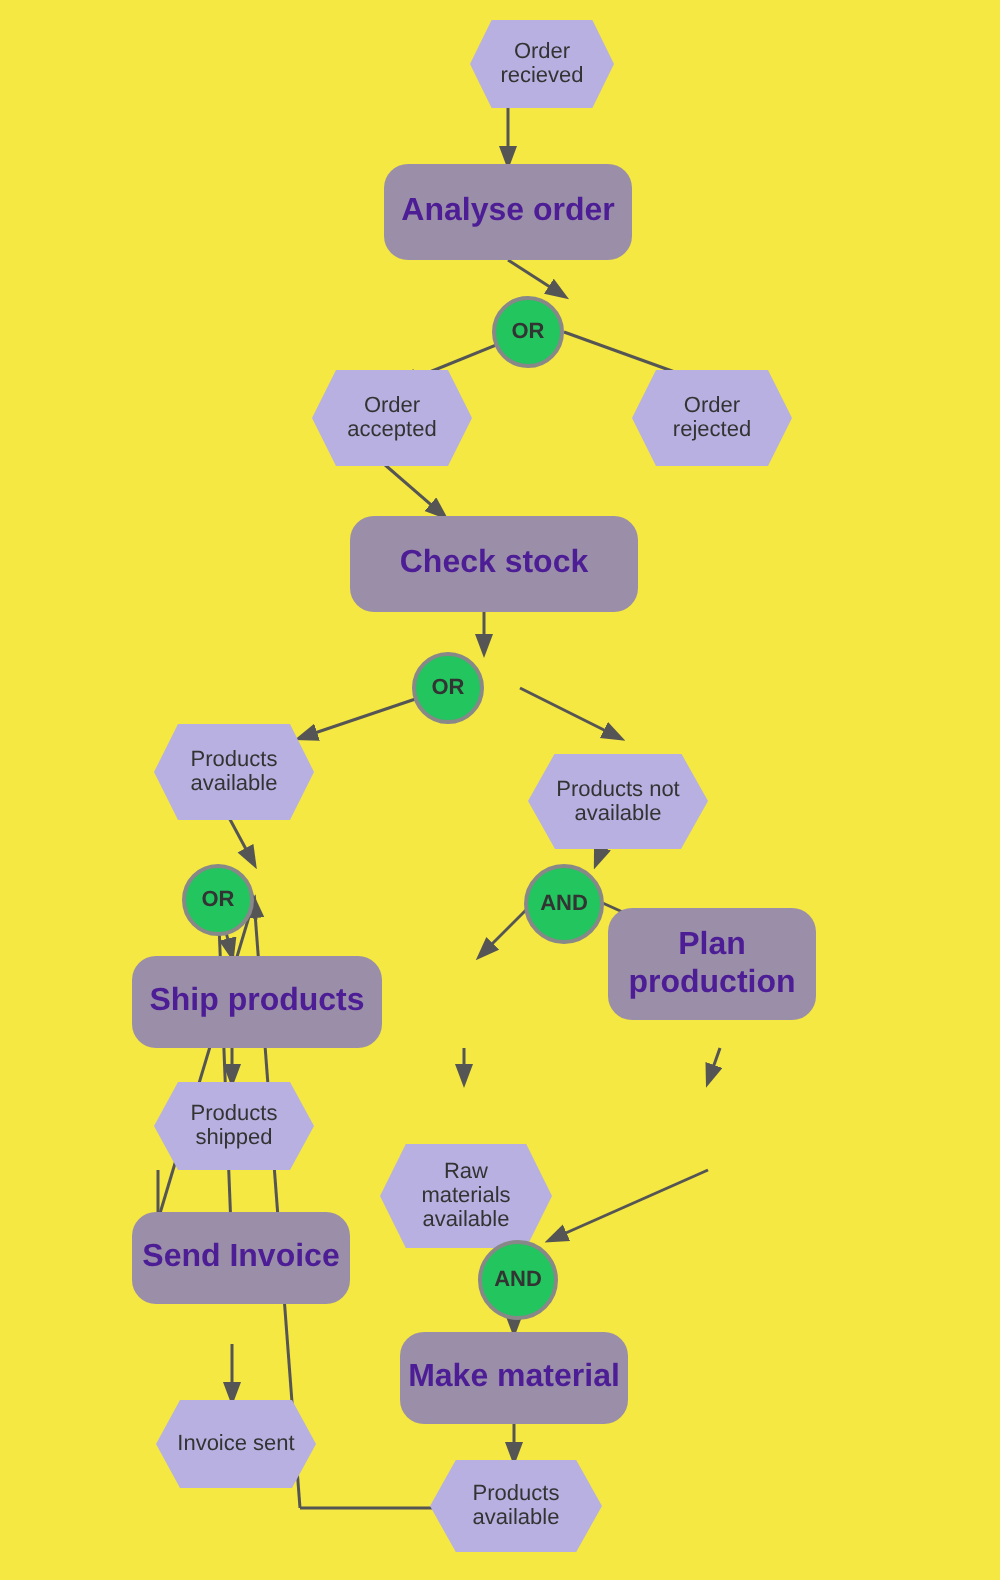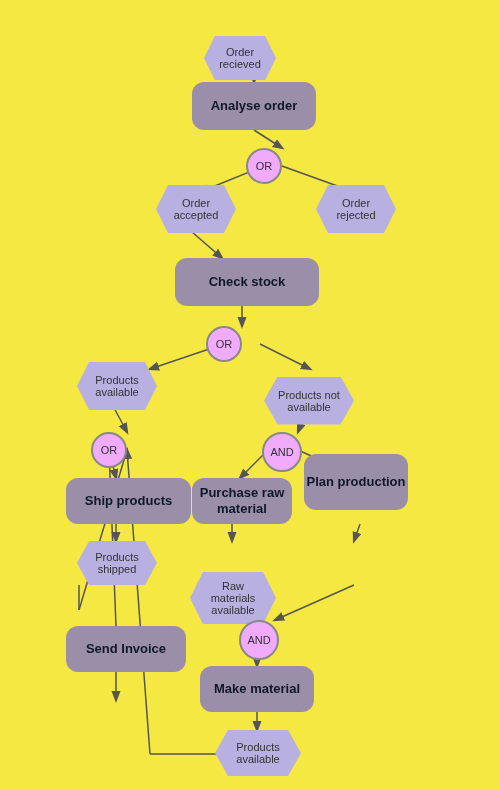--- a/index.html
+++ b/index.html
@@ -25,22 +25,22 @@
       align-items: center;
       justify-content: center;
       text-align: center;
       font-weight: bold;
       line-height: 1.2;
     }
     
     .process {
       background: #9b8ea8;
       border-radius: 12px;
-      color: #0f172a;
-      font-size: 13px;
+      color: #4c1d95;
+      font-size: 16px;
       font-weight: bold;
     }
     
     .hexagon-wrap {
       position: absolute;
       display: flex;
       align-items: center;
       justify-content: center;
     }
     .hexagon {
@@ -52,30 +52,30 @@
       position: relative;
       width: 72px;
       height: 44px;
       display: flex;
       align-items: center;
       justify-content: center;
       clip-path: polygon(15% 0%, 85% 0%, 100% 50%, 85% 100%, 15% 100%, 0% 50%);
     }
     
     .gateway {
-      background: #f0abfc;
+      background: #22c55e;
       border: 2px solid #888;
       border-radius: 50%;
       width: 36px;
       height: 36px;
       display: flex;
       align-items: center;
       justify-content: center;
       font-size: 11px;
-      font-weight: normal;
+      font-weight: bold;
       color: #333;
       position: absolute;
     }
     svg.lines {
       position: absolute;
       top: 0; left: 0;
       width: 500px;
       height: 790px;
       pointer-events: none;
     }
@@ -145,21 +145,21 @@
 
     <line x1="257" y1="638" x2="257" y2="666" marker-end="url(#arrow)"></line>
 
     <line x1="257" y1="712" x2="257" y2="730" marker-end="url(#arrow)"></line>
 
     <line x1="225" y1="754" x2="150" y2="754"></line>
     <line x1="150" y1="754" x2="127" y2="450" marker-end="url(#arrow)"></line>
 
   </svg>
 
-  <div class="hexagon-wrap" style="left:204px; top:10px; width:72px; height:44px;margin-top:26px;">
+  <div class="hexagon-wrap" style="left:235px; top:10px; width:72px; height:44px;">
     <div class="hexagon">Order
 recieved</div>
   </div>
 
   <div class="shape process" style="left:192px; top:82px; width:124px; height:48px;">
     <span>Analyse order</span>
   </div>
 
   <div class="gateway" style="left:246px; top:148px;">
     <span>OR</span>
@@ -194,48 +194,47 @@
   </div>
 
   <div class="gateway" style="left:262px; top:432px; width:40px; height:40px;">
     <span>AND</span>
   </div>
 
   <div class="shape process" style="left:66px; top:478px; width:125px; height:46px;">
     <span>Ship products</span>
   </div>
 
-  <div class="shape process" style="left:192px; top:478px; width:100px; height:46px;">
-    <span>Purchase raw
-material</span>
-  </div>
 
   <div class="shape process" style="left:304px; top:454px; width:104px; height:56px;">
     <span>Plan production</span>
   </div>
 
   <div class="hexagon-wrap" style="left:77px; top:541px; width:80px; height:44px;">
     <div class="hexagon" style="width:80px; height:44px;">Products<br>shipped</div>
   </div>
 
   <div class="hexagon-wrap" style="left:190px; top:572px; width:86px; height:52px;">
     <div class="hexagon" style="width:86px; height:52px;">Raw<br>materials<br>available</div>
   </div>
 
 
   <div class="gateway" style="left:239px; top:620px; width:40px; height:40px;">
     <span>AND</span>
   </div>
 
-  <div class="shape process" style="left:66px; top:626px; width:120px; height:46px;">
+  <div class="shape process" style="left:66px; top:606px; width:109px; height:46px;">
     <span>Send Invoice</span>
   </div>
 
   <div class="shape process" style="left:200px; top:666px; width:114px; height:46px;">
     <span>Make material</span>
   </div>
 
+  <div class="hexagon-wrap" style="left:78px; top:700px; width:80px; height:44px;">
+    <div class="hexagon" style="width:80px; height:44px;">Invoice sent</div>
+  </div>
 
   <div class="hexagon-wrap" style="left:215px; top:730px; width:86px; height:46px;">
     <div class="hexagon" style="width:86px; height:46px;">Products<br>available</div>
   </div>
 
 </div>
 
 </body></html>

